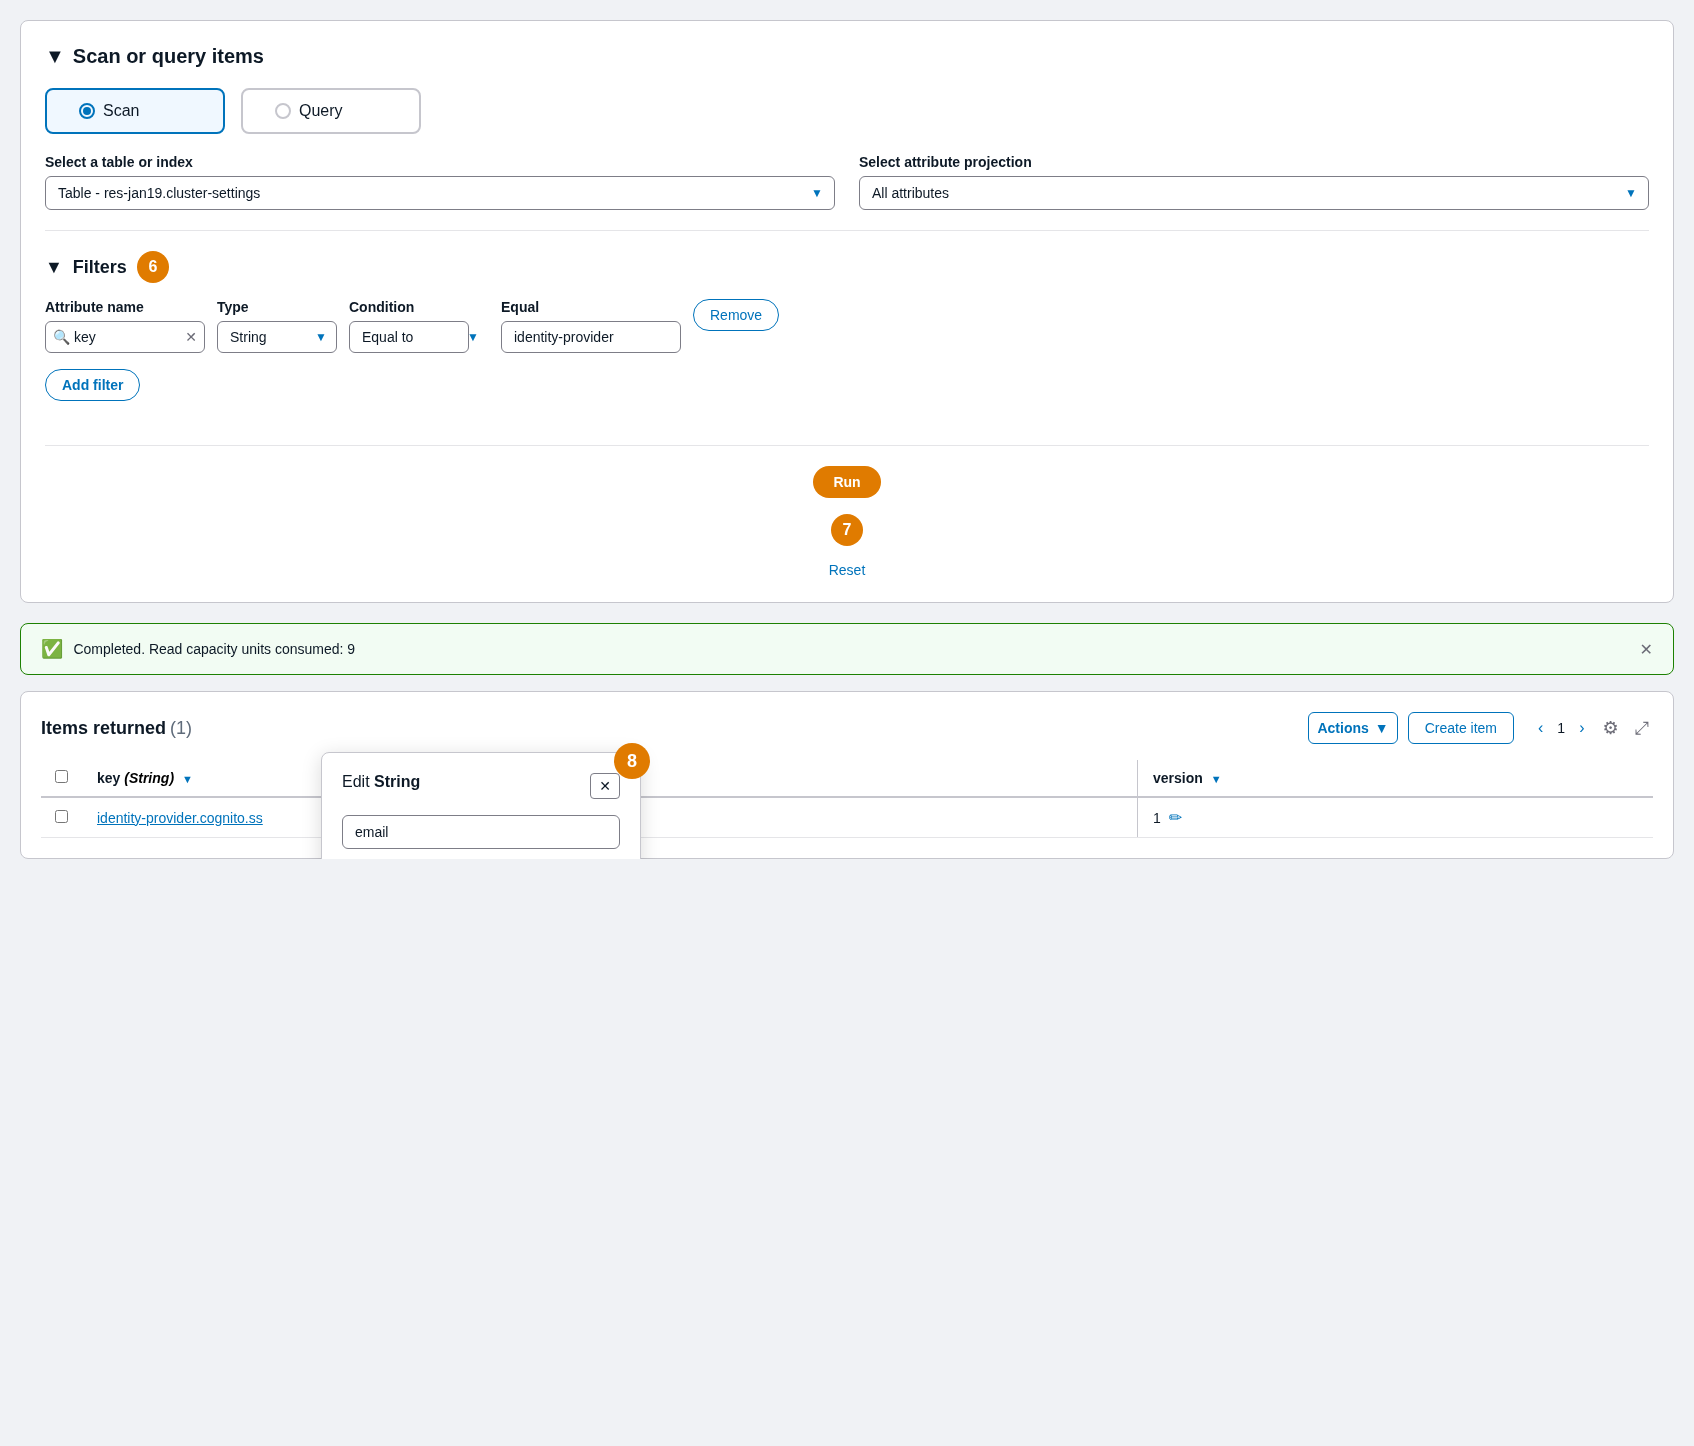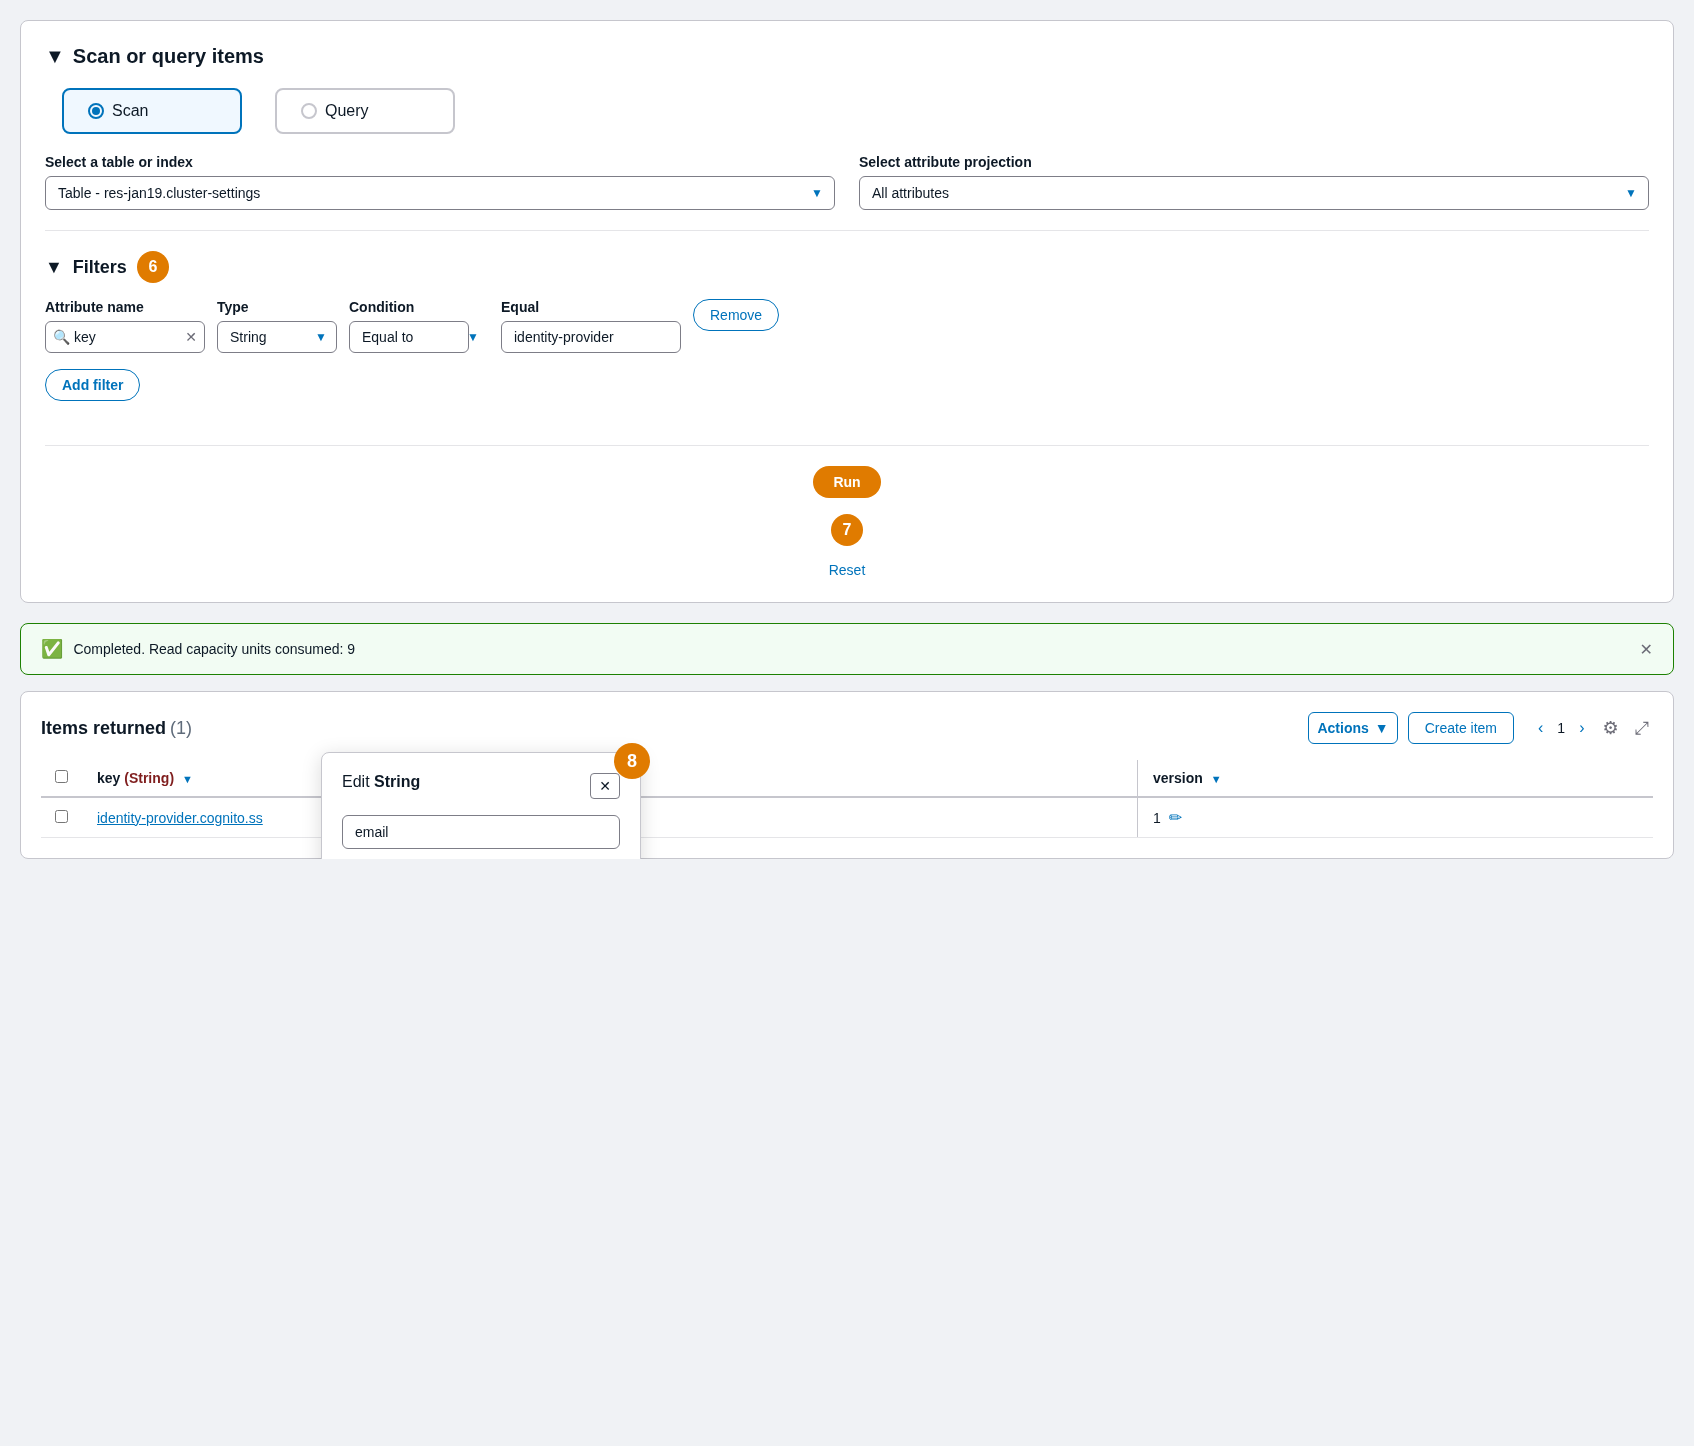--- a/index.html
+++ b/index.html
@@ -34,25 +34,24 @@
       gap: 16px;
       margin-bottom: 20px;
     }
 
     .radio-option {
       display: flex;
       align-items: center;
       gap: 8px;
       border: 2px solid #c6c6cd;
       border-radius: 8px;
-      padding: 12px 24px;
+      padding: 12px 32px;
       cursor: pointer;
       min-width: 180px;
       background: #fff;
-      margin-left: 17px;
     }
 
     .radio-option.selected {
       border-color: #0073bb;
       background: #f0f8ff;
     }
 
     .radio-dot {
       width: 16px;
       height: 16px;
@@ -452,21 +451,22 @@
       border-bottom: 1px solid #e5e5e8;
       vertical-align: middle;
     }
 
     .checkbox-cell {
       width: 40px;
       text-align: center;
     }
 
     .italic-type {
-      color: #7f1d1d;
+      font-style: italic;
+      color: #000000;
     }
 
     .link-text {
       color: #0073bb;
       text-decoration: underline;
       cursor: pointer;
     }
 
     .edit-icon {
       color: #0073bb;

